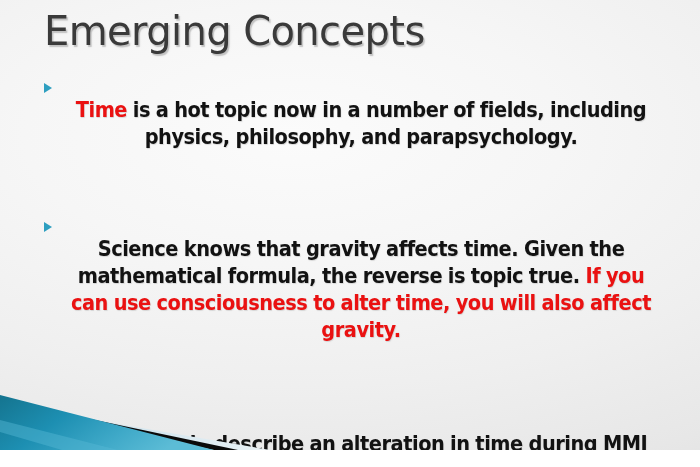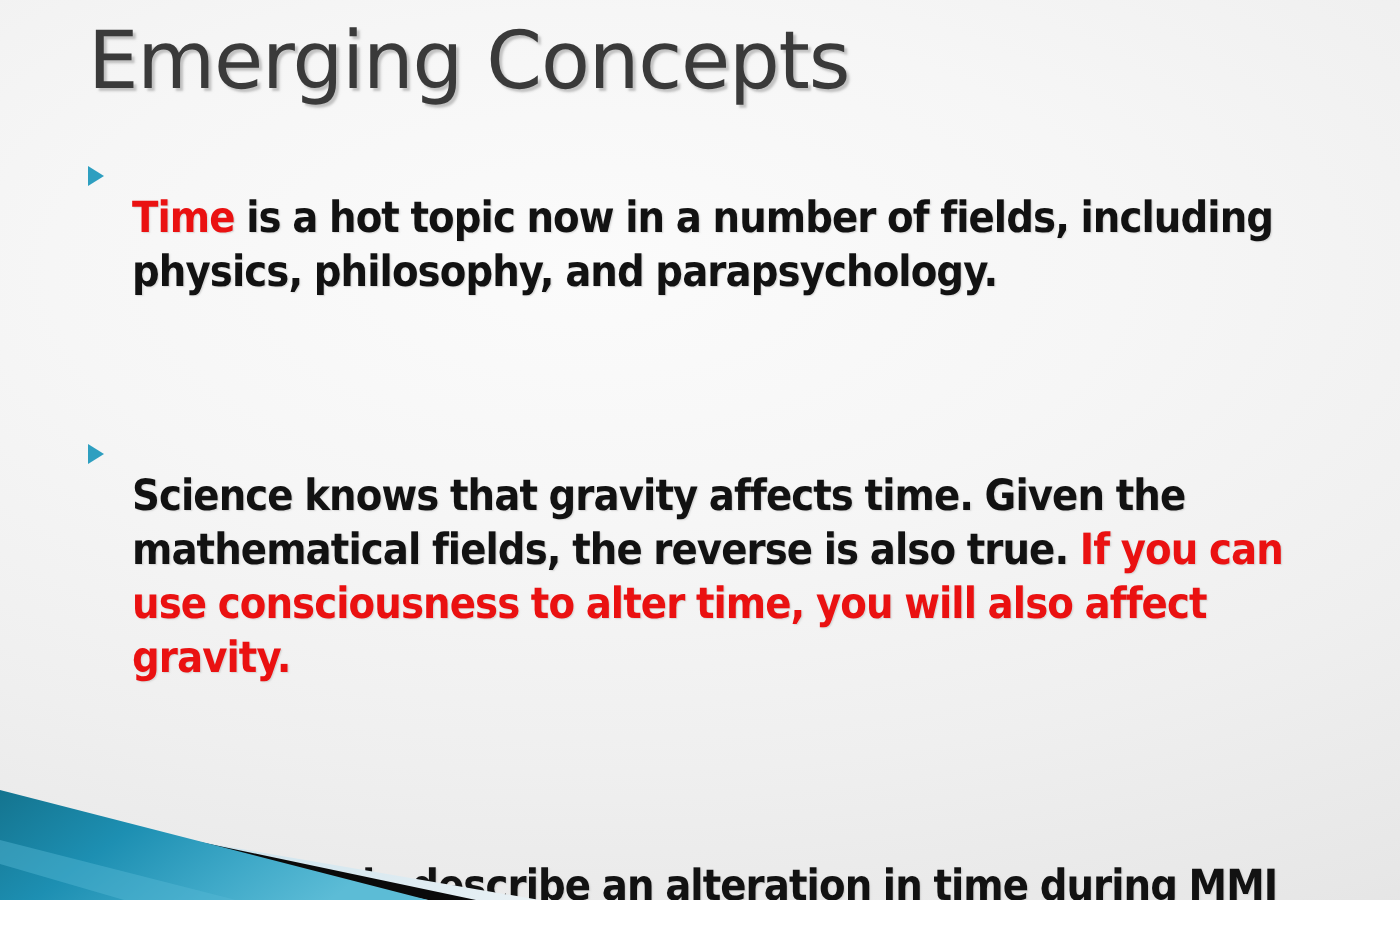--- a/index.html
+++ b/index.html
@@ -78,20 +78,21 @@
   .bullet-text {
     flex: 1 1 auto;
     font-family: "DejaVu Sans Condensed", "Liberation Sans Narrow", "Liberation Sans", sans-serif;
     font-size: 21.5px;
     line-height: 27px;
     font-weight: 700;
     color: #121212;
     letter-spacing: -0.45px;
     word-spacing: -0.5px;
     text-shadow: 0.6px 0.6px 0.7px rgba(185,185,185,0.5);
+    text-align: center;
   }
   .bullet-text .em-red { color: #ea1111; }
 
   .spacer-1 { height: 42px; }
   .spacer-2 { height: 44px; }
 
   
   .bottom-deco {
     position: absolute;
     left: 0;
@@ -122,21 +123,21 @@
       </p>
     </div>
 
     <div class="spacer-1"></div>
 
     <div class="bullet-row">
       <span class="bullet-marker">
         <span class="tri"></span>
       </span>
       <p class="bullet-text">
-        <span>Science knows that gravity affects time. Given the mathematical fields, the reverse is also true. </span><span class="em-red">If you can use consciousness to alter time, you will also affect gravity.</span>
+        <span>Science knows that gravity affects time. Given the mathematical formula, the reverse is topic true. </span><span class="em-red">If you can use consciousness to alter time, you will also affect gravity.</span>
       </p>
     </div>
 
     <div class="spacer-2"></div>
 
     <div class="bullet-row">
       <span class="bullet-marker">
         <span class="tri"></span>
       </span>
       <p class="bullet-text">

